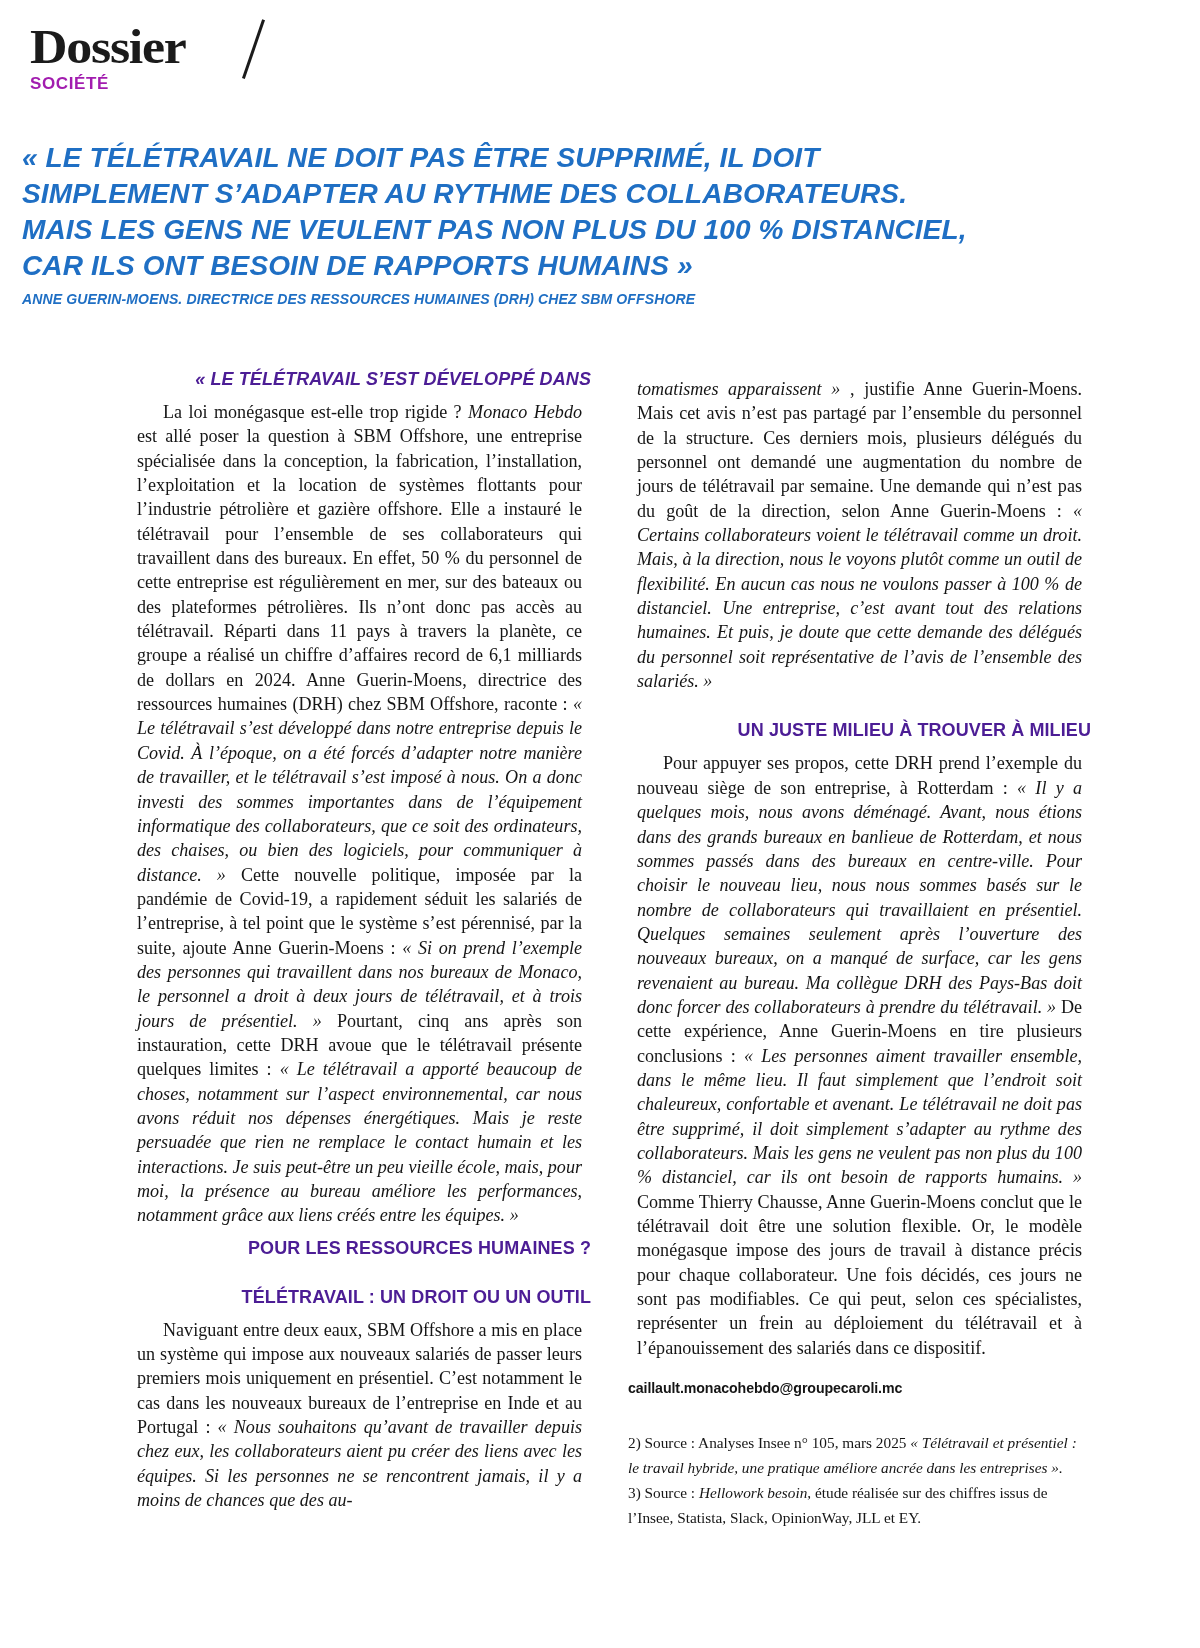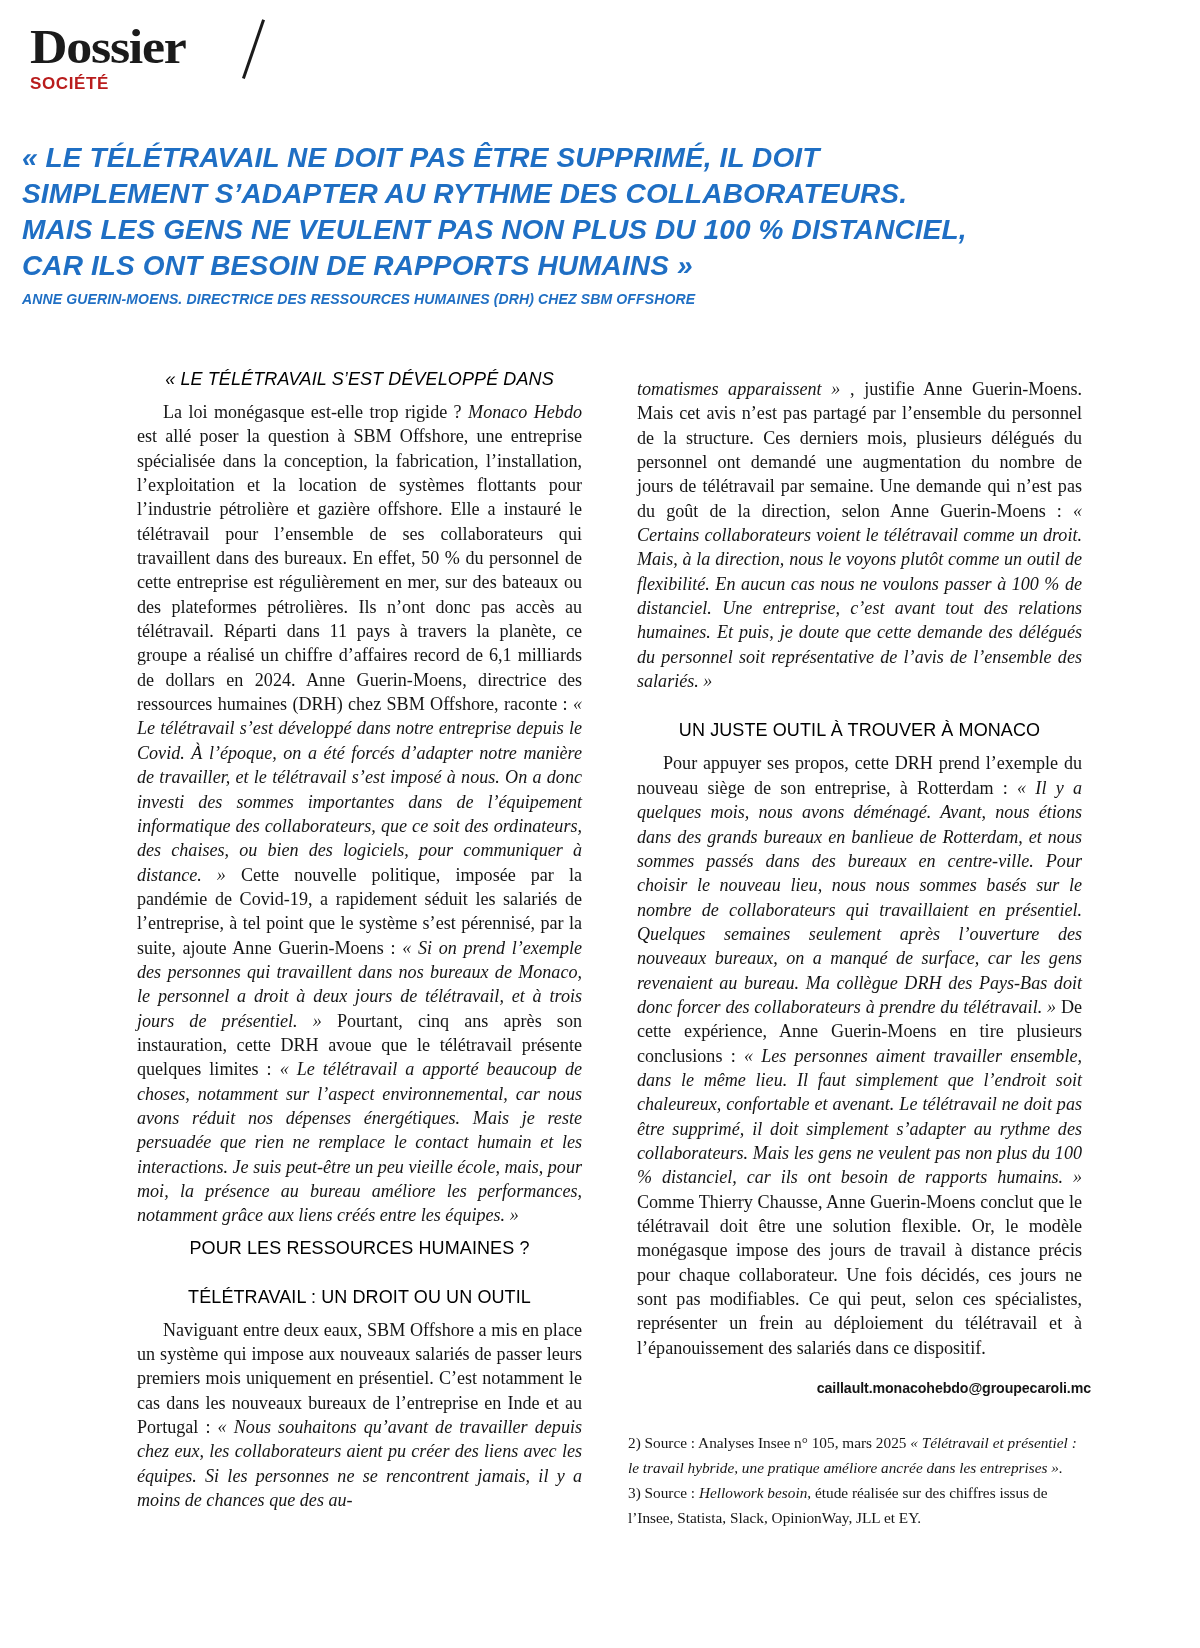--- a/index.html
+++ b/index.html
@@ -53,21 +53,21 @@
     height: 62px;
     background: #1b1b1b;
     transform: rotate(19deg);
     transform-origin: center;
   }
   .masthead-sub {
     font-family: "Liberation Sans", "DejaVu Sans", sans-serif;
     font-weight: bold;
     font-size: 17px;
     letter-spacing: 0.6px;
-    color: #b91c1c;
+    color: #a21caf;
     margin-top: 2px;
   }
 
   
   .headline {
     position: absolute;
     left: 22px;
     top: 140px;
     width: 1120px;
     font-style: italic;
@@ -104,46 +104,45 @@
     font-size: 18.1px;
     line-height: 24.35px;
     text-align: justify;
     color: #151515;
   }
   .col-left  { left: 128px; }
   .col-right { left: 628px; }
 
   .subhead {
     font-family: "Liberation Sans", "DejaVu Sans", sans-serif;
-    font-weight: normal;
+    font-weight: bold;
     font-size: 18px;
     line-height: 23px;
-    color: #000000;
-    text-align: center;
+    color: #4c1d95;
+    text-align: right;
     letter-spacing: 0.1px;
     margin: 0 0 1px 0;
   }
   .subhead.italic { font-style: italic; }
   .subhead.spaced-top { margin-top: 26px; }
 
   p.body {
     margin: 9px;
     text-indent: 26px;
     hyphens: manual;
   }
   p.body.cont { text-indent: 0; }
   em, i { font-style: italic; }
 
   .byline {
     font-family: "Liberation Sans", "DejaVu Sans", sans-serif;
     font-weight: bold;
     font-size: 14.2px;
     letter-spacing: -0.1px;
     color: #151515;
-    text-align: right;
     margin-top: 16px;
   }
 
   .notes {
     margin-top: 30px;
     font-size: 15.3px;
     line-height: 25px;
     text-align: left;
     color: #151515;
   }
@@ -177,21 +176,21 @@
 
     <div class="subhead">POUR LES RESSOURCES HUMAINES ?</div>
     <div class="subhead spaced-top">TÉLÉTRAVAIL : UN DROIT OU UN OUTIL</div>
 
     <p class="body"><span>Naviguant entre deux eaux, SBM Offshore a mis en place un système qui impose aux nouveaux salariés de passer leurs premiers mois uniquement en présentiel. C’est notamment le cas dans les nouveaux bureaux de l’entreprise en Inde et au Portugal : </span><i>« Nous souhaitons qu’avant de travailler depuis chez eux, les collaborateurs aient pu créer des liens avec les équipes. Si les personnes ne se rencontrent jamais, il y a moins de chances que des au-</i></p>
   </div>
 
   <div class="col col-right">
     <p class="body cont"><i>tomatismes apparaissent »</i><span> , justifie Anne Guerin-Moens. Mais cet avis n’est pas partagé par l’ensemble du personnel de la structure. Ces derniers mois, plusieurs délégués du personnel ont demandé une augmentation du nombre de jours de télétravail par semaine. Une demande qui n’est pas du goût de la direction, selon Anne Guerin-Moens : </span><i>« Certains collaborateurs voient le télétravail comme un droit. Mais, à la direction, nous le voyons plutôt comme un outil de flexibilité. En aucun cas nous ne voulons passer à 100 % de distanciel. Une entreprise, c’est avant tout des relations humaines. Et puis, je doute que cette demande des délégués du personnel soit représentative de l’avis de l’ensemble des salariés. »</i></p>
 
-    <div class="subhead spaced-top">UN JUSTE OUTIL À TROUVER À MONACO</div>
+    <div class="subhead spaced-top">UN JUSTE MILIEU À TROUVER À MILIEU</div>
 
     <p class="body"><span>Pour appuyer ses propos, cette DRH prend l’exemple du nouveau siège de son entreprise, à Rotterdam : </span><i>« Il y a quelques mois, nous avons déménagé. Avant, nous étions dans des grands bureaux en banlieue de Rotterdam, et nous sommes passés dans des bureaux en centre-ville. Pour choisir le nouveau lieu, nous nous sommes basés sur le nombre de collaborateurs qui travaillaient en présentiel. Quelques semaines seulement après l’ouverture des nouveaux bureaux, on a manqué de surface, car les gens revenaient au bureau. Ma collègue DRH des Pays-Bas doit donc forcer des collaborateurs à prendre du télétravail. »</i><span> De cette expérience, Anne Guerin-Moens en tire plusieurs conclusions : </span><i>« Les personnes aiment travailler ensemble, dans le même lieu. Il faut simplement que l’endroit soit chaleureux, confortable et avenant. Le télétravail ne doit pas être supprimé, il doit simplement s’adapter au rythme des collaborateurs. Mais les gens ne veulent pas non plus du 100 % distanciel, car ils ont besoin de rapports humains. »</i><span> Comme Thierry Chausse, Anne Guerin-Moens conclut que le télétravail doit être une solution flexible. Or, le modèle monégasque impose des jours de travail à distance précis pour chaque collaborateur. Une fois décidés, ces jours ne sont pas modifiables. Ce qui peut, selon ces spécialistes, représenter un frein au déploiement du télétravail et à l’épanouissement des salariés dans ce dispositif.</span></p>
 
     <div class="byline">caillault.monacohebdo@groupecaroli.mc</div>
 
     <div class="notes">
       <div><span>2) Source : Analyses Insee n° 105, mars 2025 </span><i>« Télétravail et présentiel : le travail hybride, une pratique améliore ancrée dans les entreprises ».</i></div>
       <div><span>3) Source : </span><i>Hellowork besoin</i><span>, étude réalisée sur des chiffres issus de l’Insee, Statista, Slack, OpinionWay, JLL et EY.</span></div>
     </div>
   </div>

